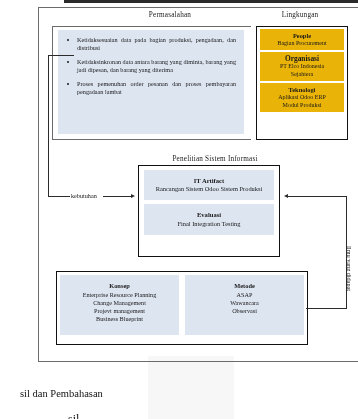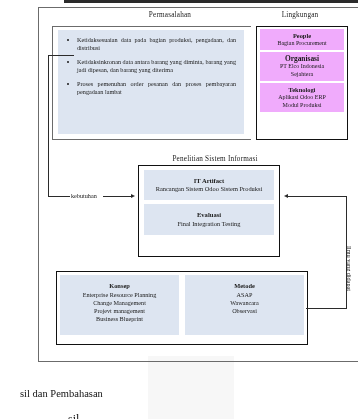--- a/index.html
+++ b/index.html
@@ -56,21 +56,21 @@
     content:"";position:absolute;left:3px;top:3px;
     width:2px;height:2px;border-radius:50%;background:#1a1a1a;
   }
 
   
   .env-box{
     position:absolute;left:236px;top:26px;width:90px;height:112px;
     border:1px solid #111;background:#ffffff;
   }
   .env-cell{
-    background:#f0abfc;margin:2px 3px;padding:3px 2px;text-align:center;
+    background:#eab308;margin:2px 3px;padding:3px 2px;text-align:center;
   }
   .env-cell .t{font-size:6.4px;font-weight:bold;line-height:8px;}
   .env-cell .t.big{font-size:7.4px;}
   .env-cell .s{font-size:6px;line-height:7.4px;}
 
   
   .research-box{
     position:absolute;left:118px;top:165px;width:140px;height:90px;
     border:1px solid #111;background:#ffffff;
   }

